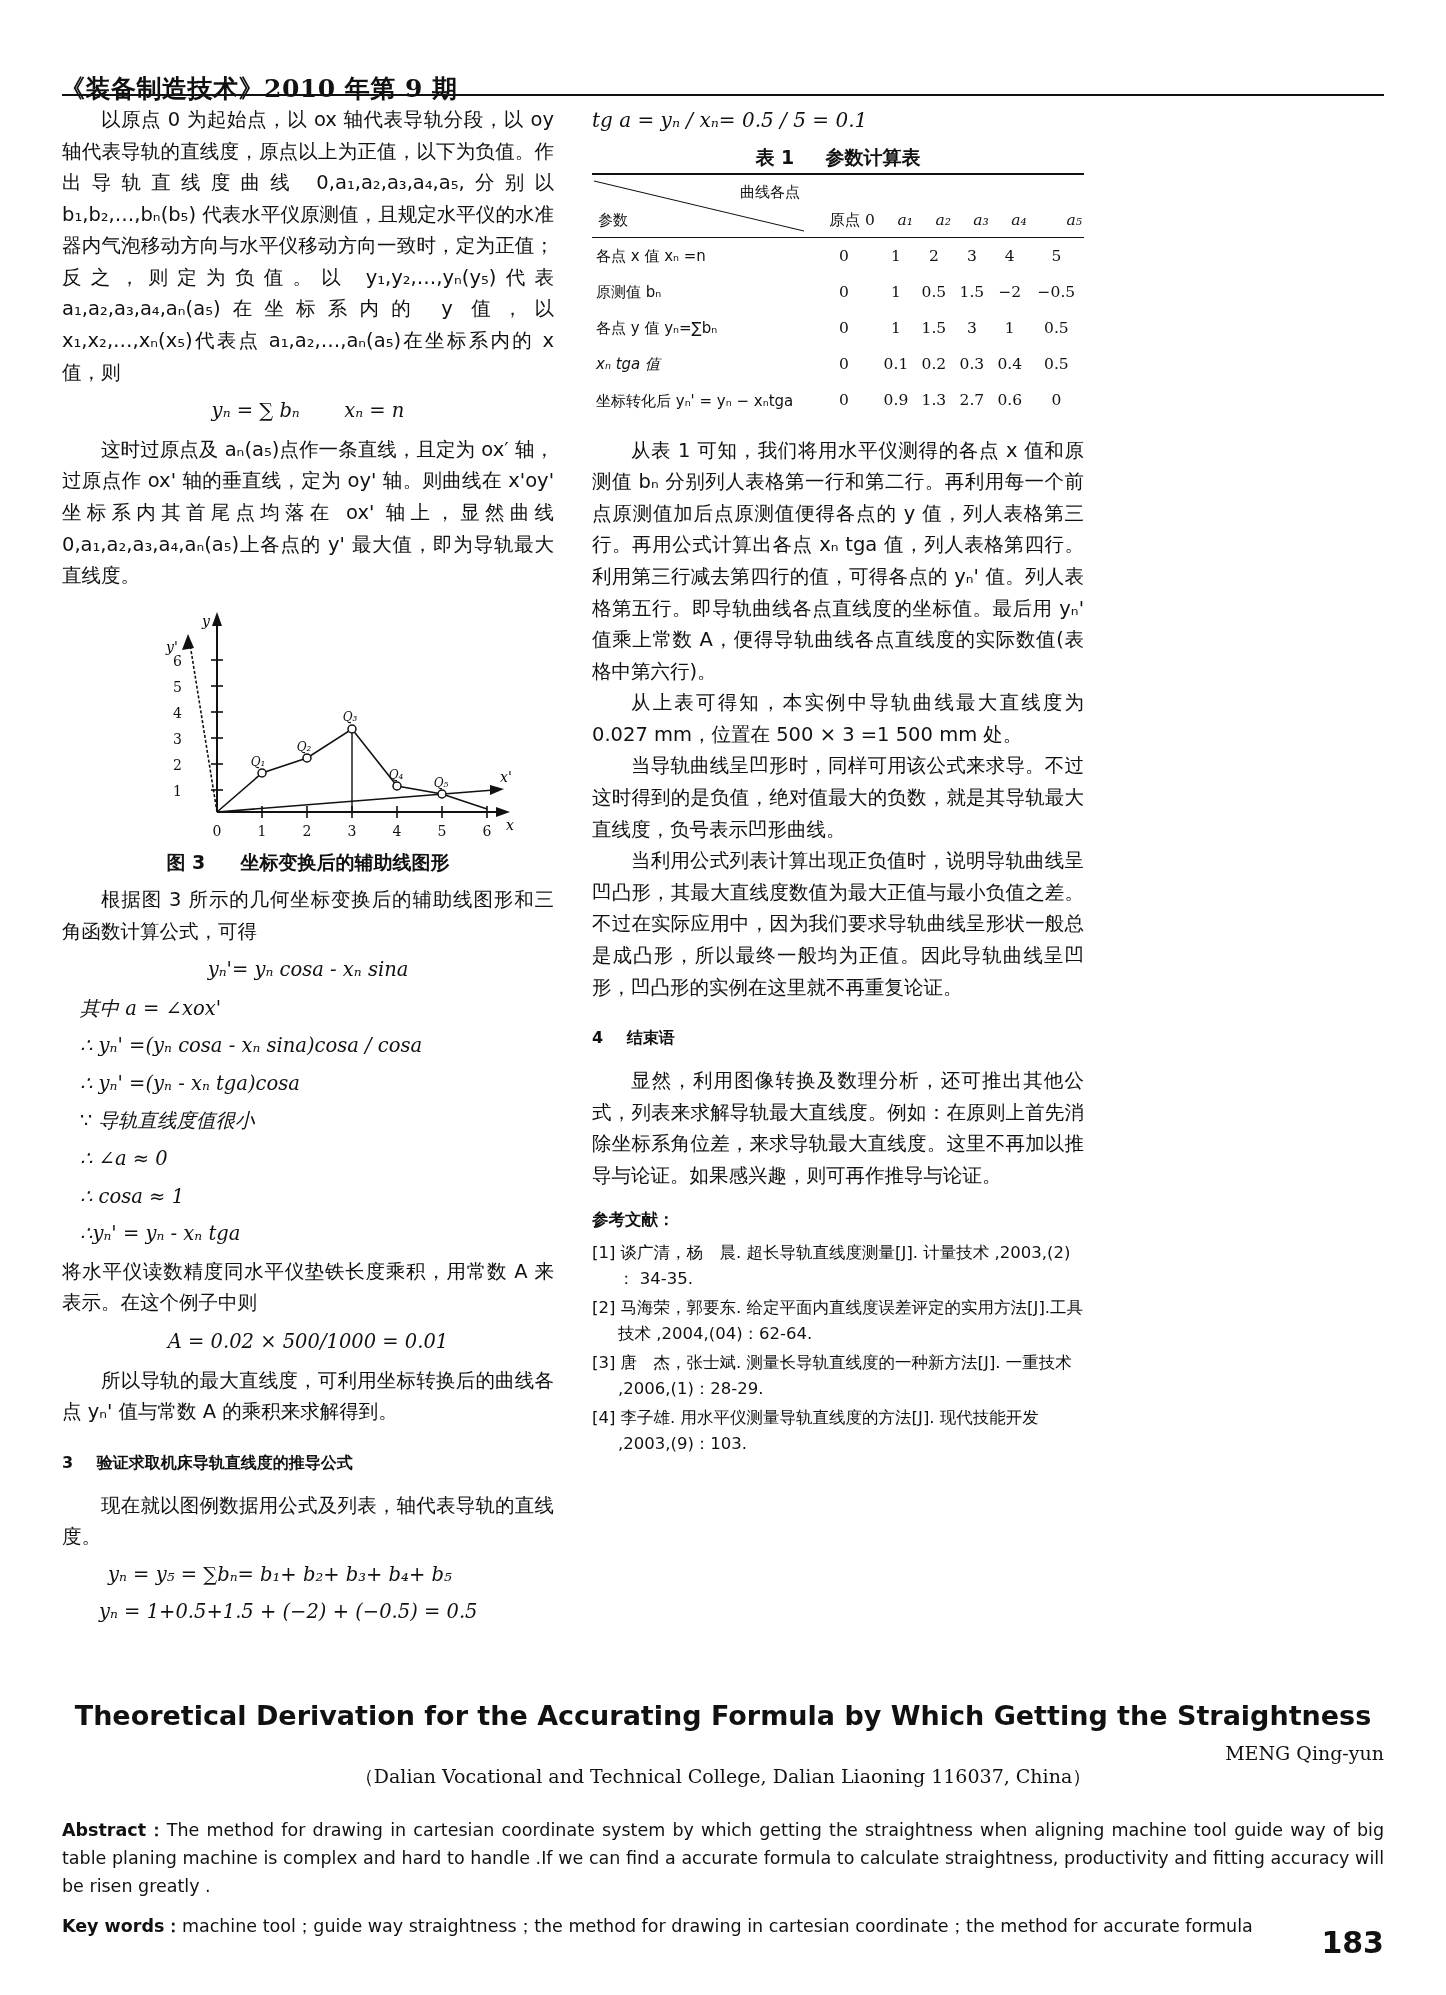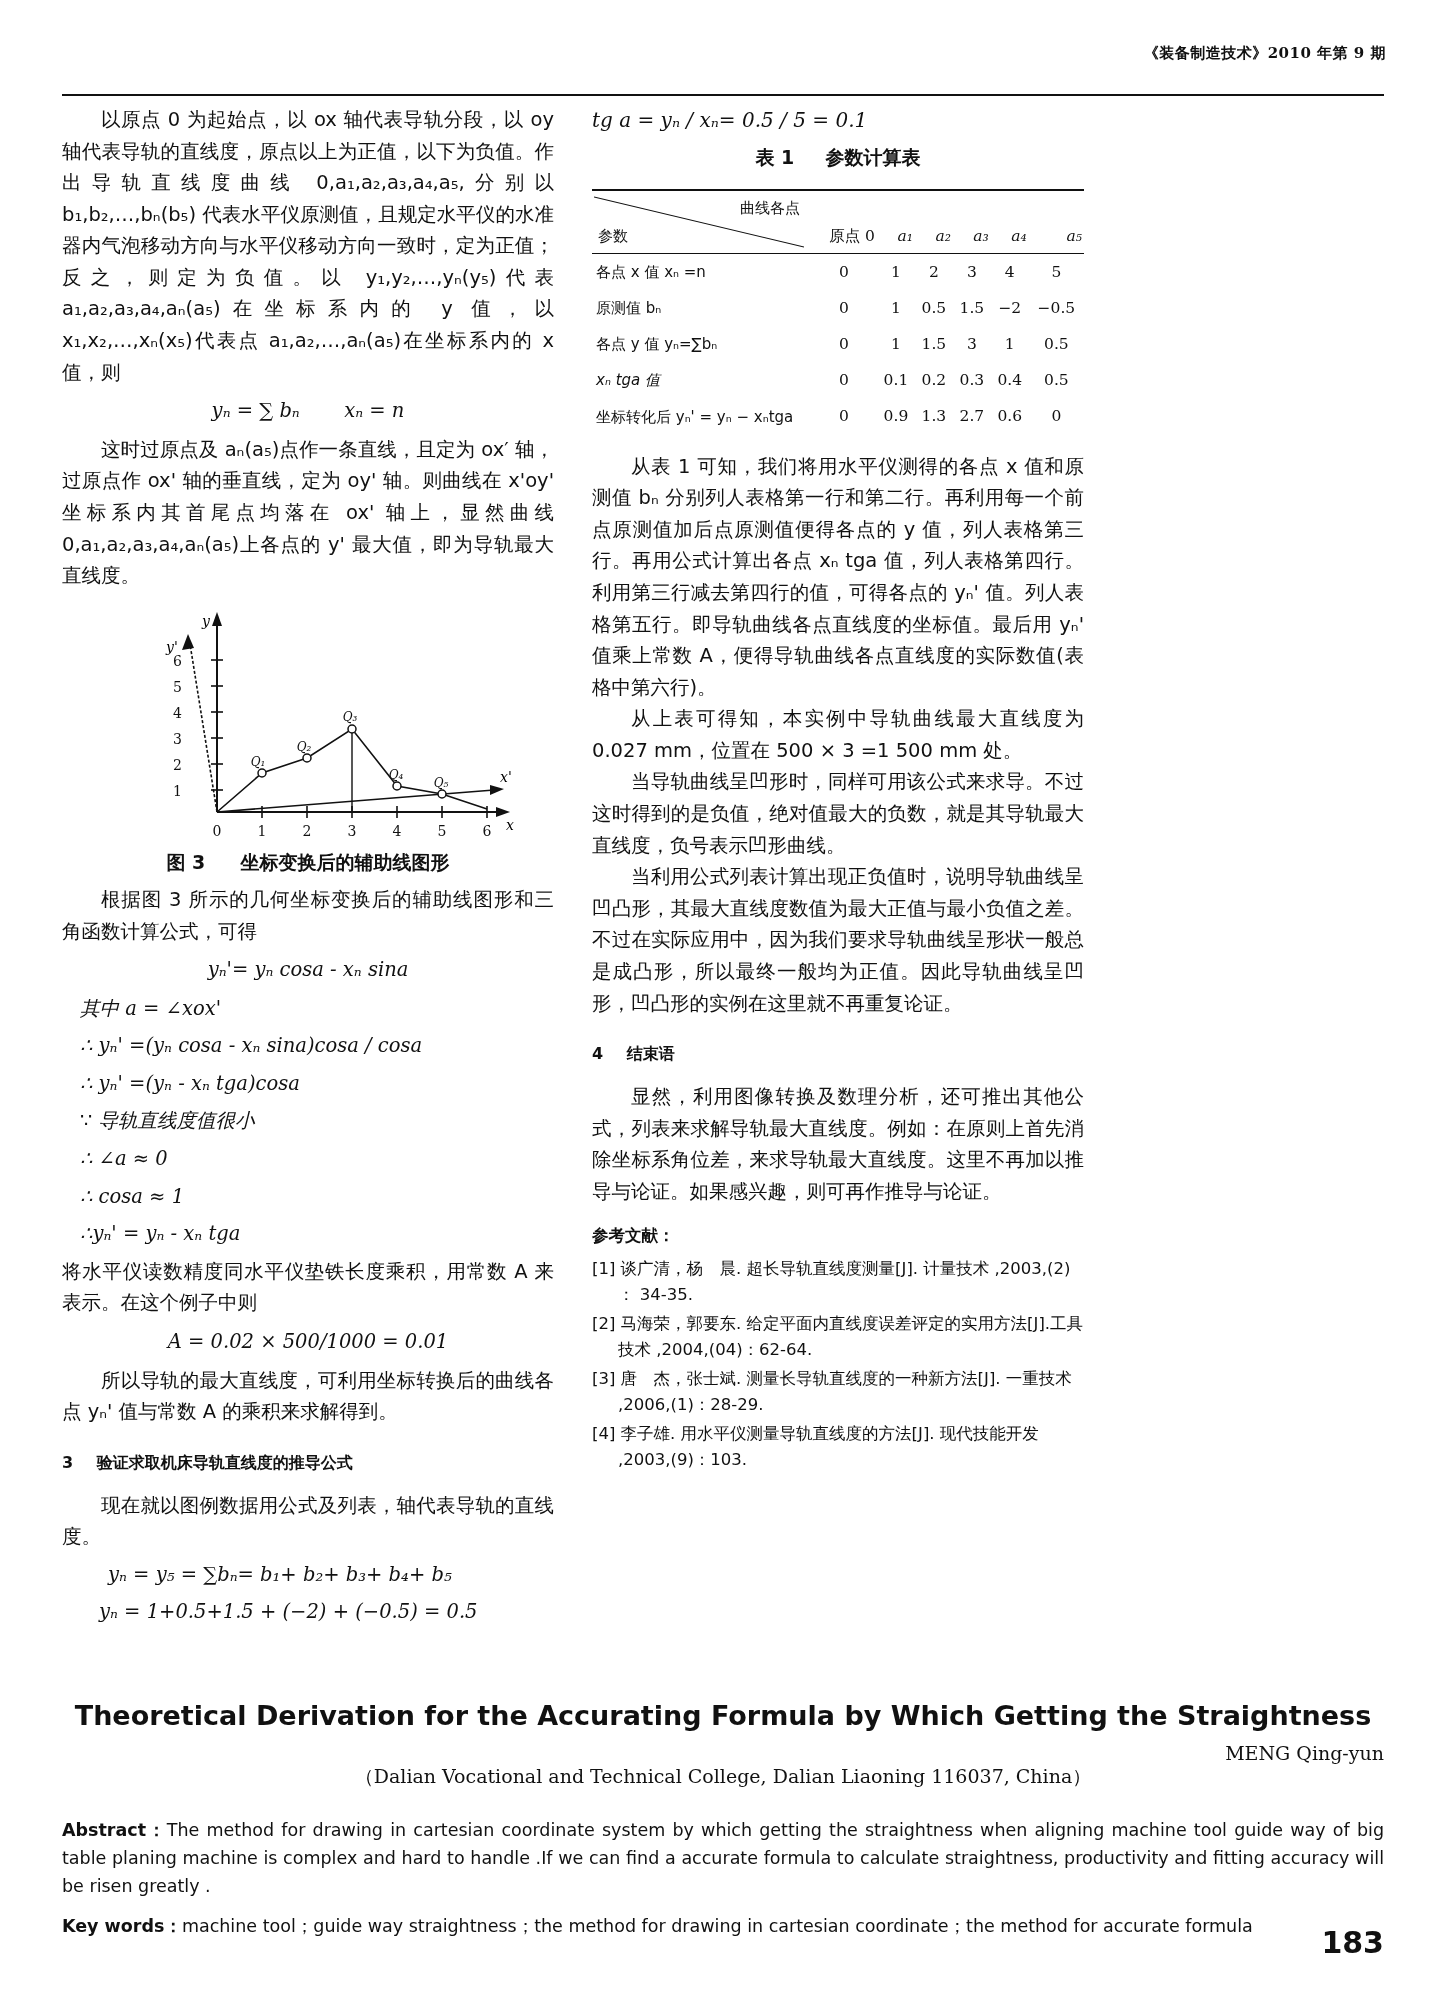--- a/index.html
+++ b/index.html
@@ -8,23 +8,22 @@
     background:#ffffff;
     font-family:"DejaVu Serif","Liberation Serif",serif;
     color:#111;
     position:relative;
     overflow:hidden;
   }
   .page{position:absolute;inset:0;}
 
   
   .hdr{
-    position:absolute;left:60px;right:60px;top:44px;
-    text-align:right;
-    font-size:15px;
+    position:absolute;left:60px;right:60px;top:72px;
+    font-size:25px;
     font-family:"DejaVu Serif","Liberation Serif",serif;
     font-weight:700;
     letter-spacing:.5px;
   }
   .hdr-rule{
     position:absolute;left:62px;right:62px;top:94px;
     border-top:2px solid #111;
   }
 
   
@@ -58,21 +57,21 @@
   
   .figwrap{margin:14px 0 6px 0;}
   .figcap{
     text-align:center;font-size:19px;font-weight:700;margin-top:2px;
     font-family:"DejaVu Sans","Liberation Sans",sans-serif;
   }
   .figcap .gap{display:inline-block;width:22px;}
 
   
   .tblcap{
-    text-align:center;font-size:19px;font-weight:700;margin:6px 0 16px 0;
+    text-align:center;font-size:19px;font-weight:700;margin:6px 0 0 0;
     font-family:"DejaVu Sans","Liberation Sans",sans-serif;
   }
   .tblcap .gap{display:inline-block;width:18px;}
   table.param{
     border-collapse:collapse;width:100%;
     font-size:15.5px;
     font-family:"DejaVu Serif","Liberation Serif",serif;
   }
   table.param thead th{
     font-weight:400;padding:4px 2px;text-align:right;vertical-align:bottom;

